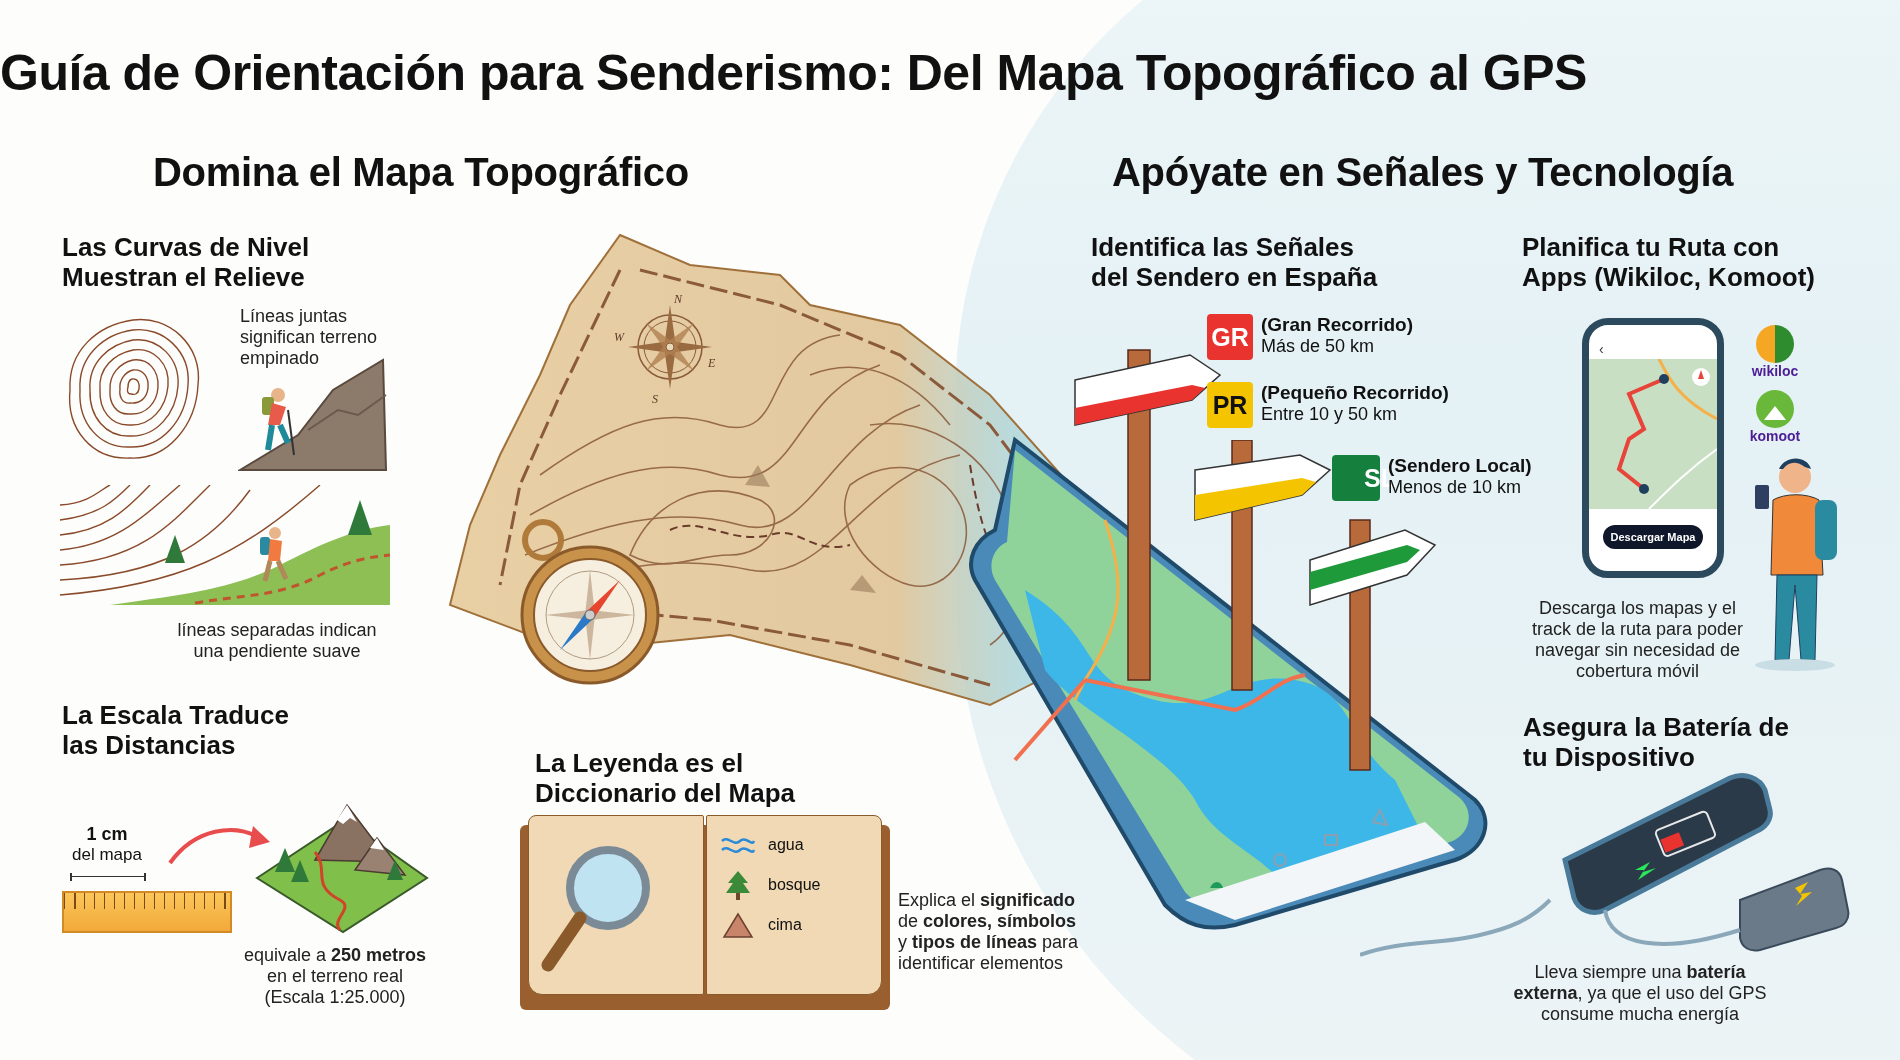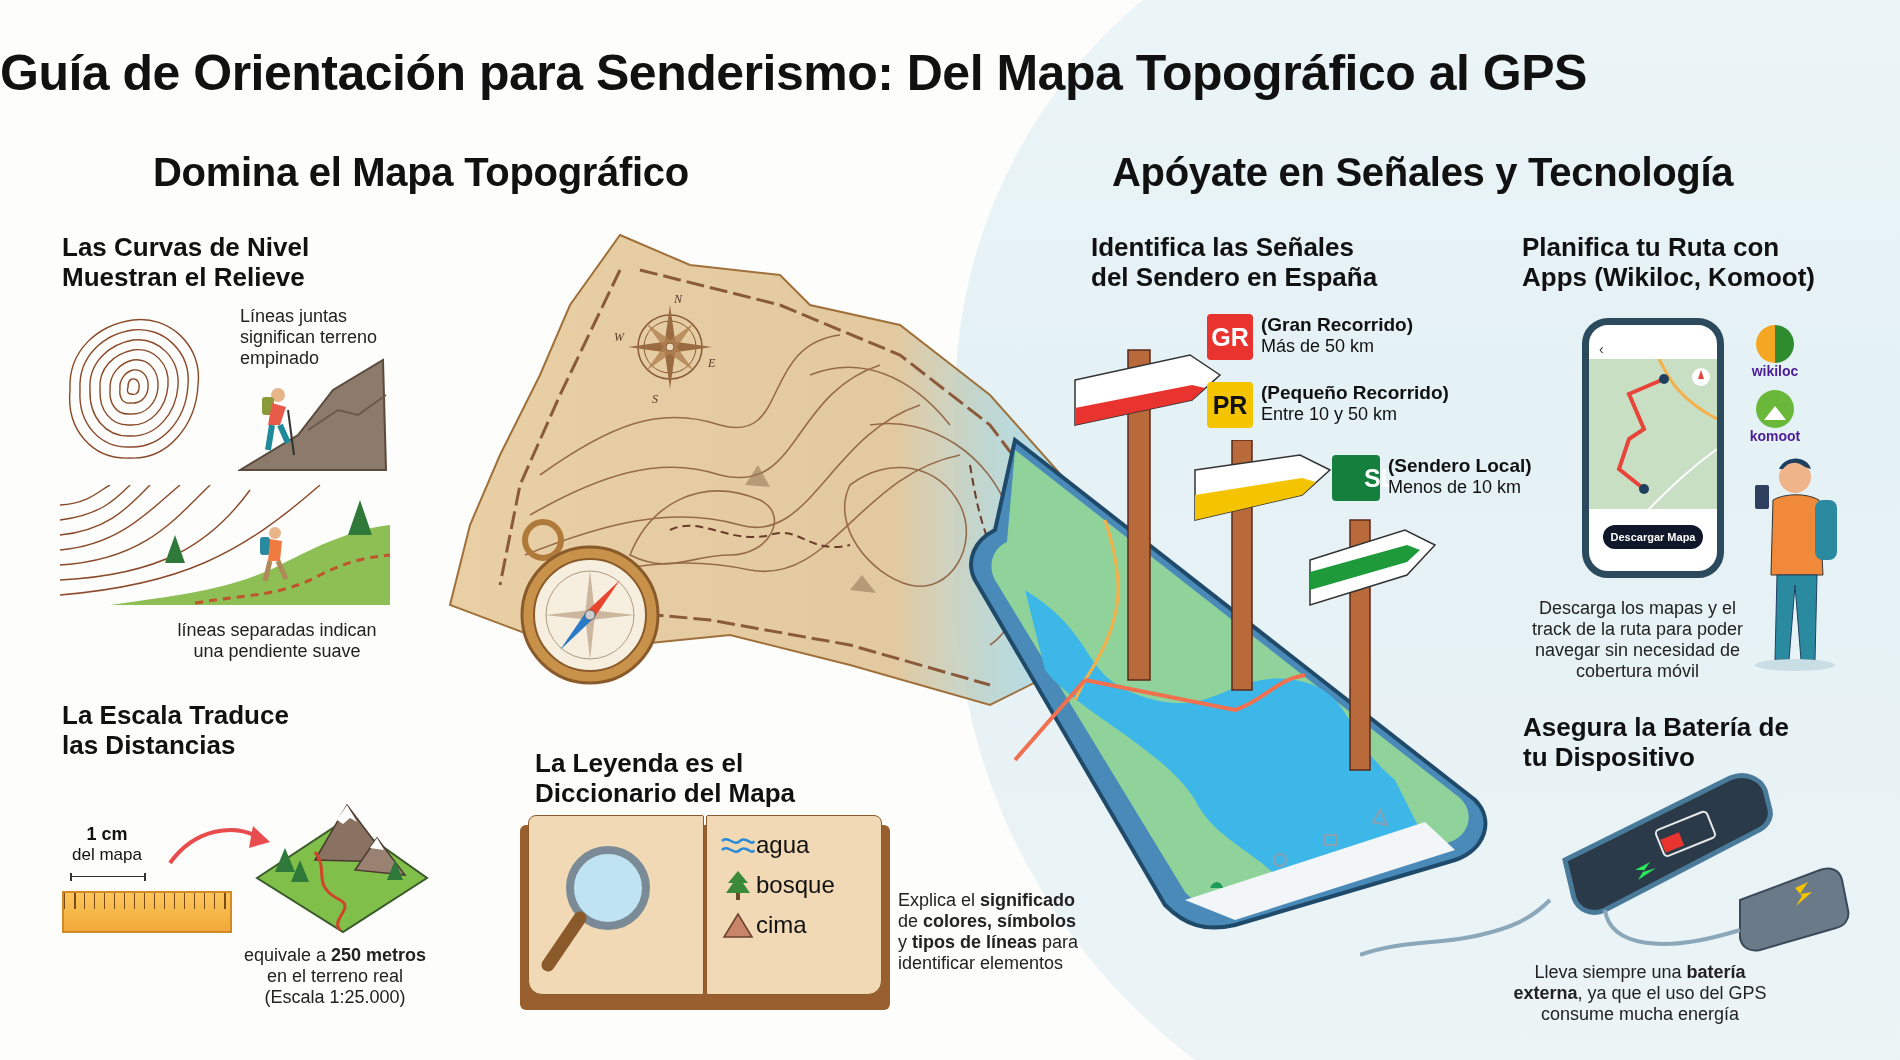--- a/index.html
+++ b/index.html
@@ -44,21 +44,21 @@
   }
   .app-btn {
     position: absolute; left: 14px; top: 200px; width: 100px; height: 24px;
     border-radius: 12px; background: #0f172a; color: #fff;
     font-size: 11px; font-weight: 700; display: flex; align-items: center; justify-content: center;
     border: none; font-family: "Liberation Sans", sans-serif;
   }
   .logo-label { font-size: 14px; font-weight: 700; color: #4c1d95; text-align: center; }
 
   
-  .legend-item { display: flex; align-items: center; gap: 0; font-size: 24px; }
+  .legend-item { display: flex; align-items: center; gap: 12px; font-size: 16px; }
 </style>
 </head>
 <body>
 
 <div class="bg-right"></div>
 
 <h1 class="abs main-title">Guía de Orientación para Senderismo: Del Mapa Topográfico al GPS</h1>
 
 <h2 class="abs section-title" style="left:153px; top:150px;">Domina el Mapa Topográfico</h2>
 <h2 class="abs section-title" style="left:1112px; top:150px;">Apóyate en Señales y Tecnología</h2>

